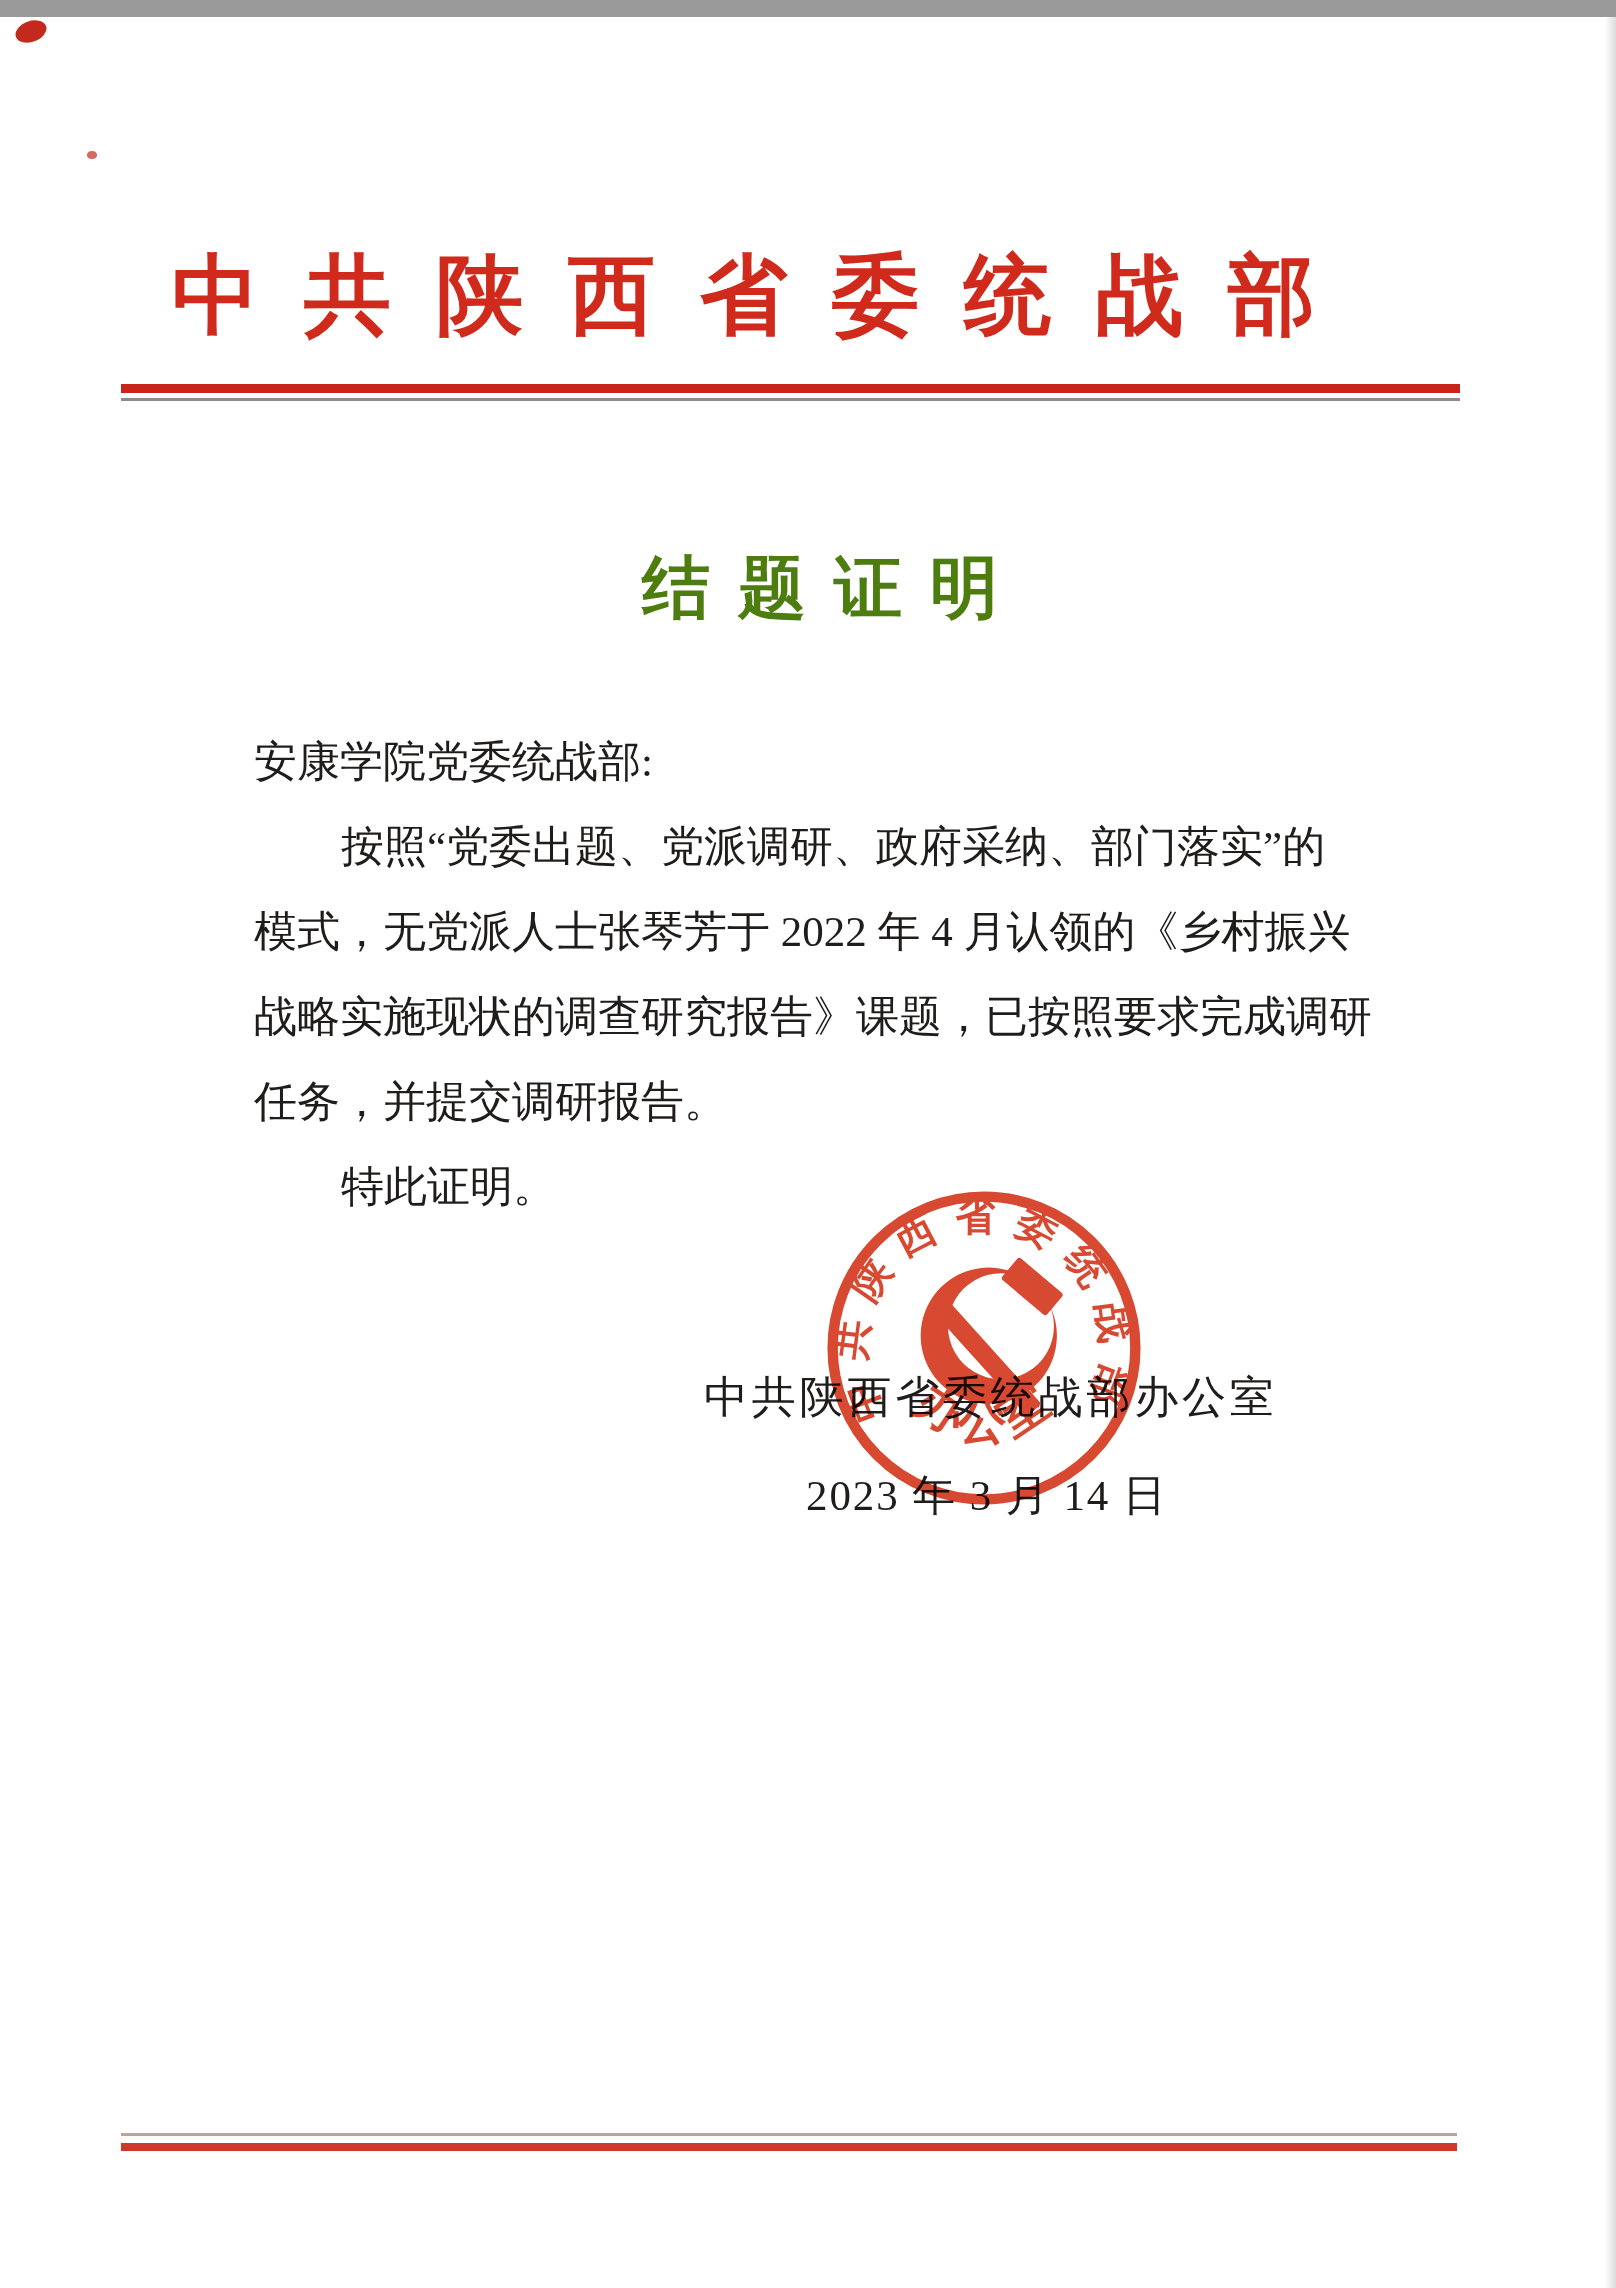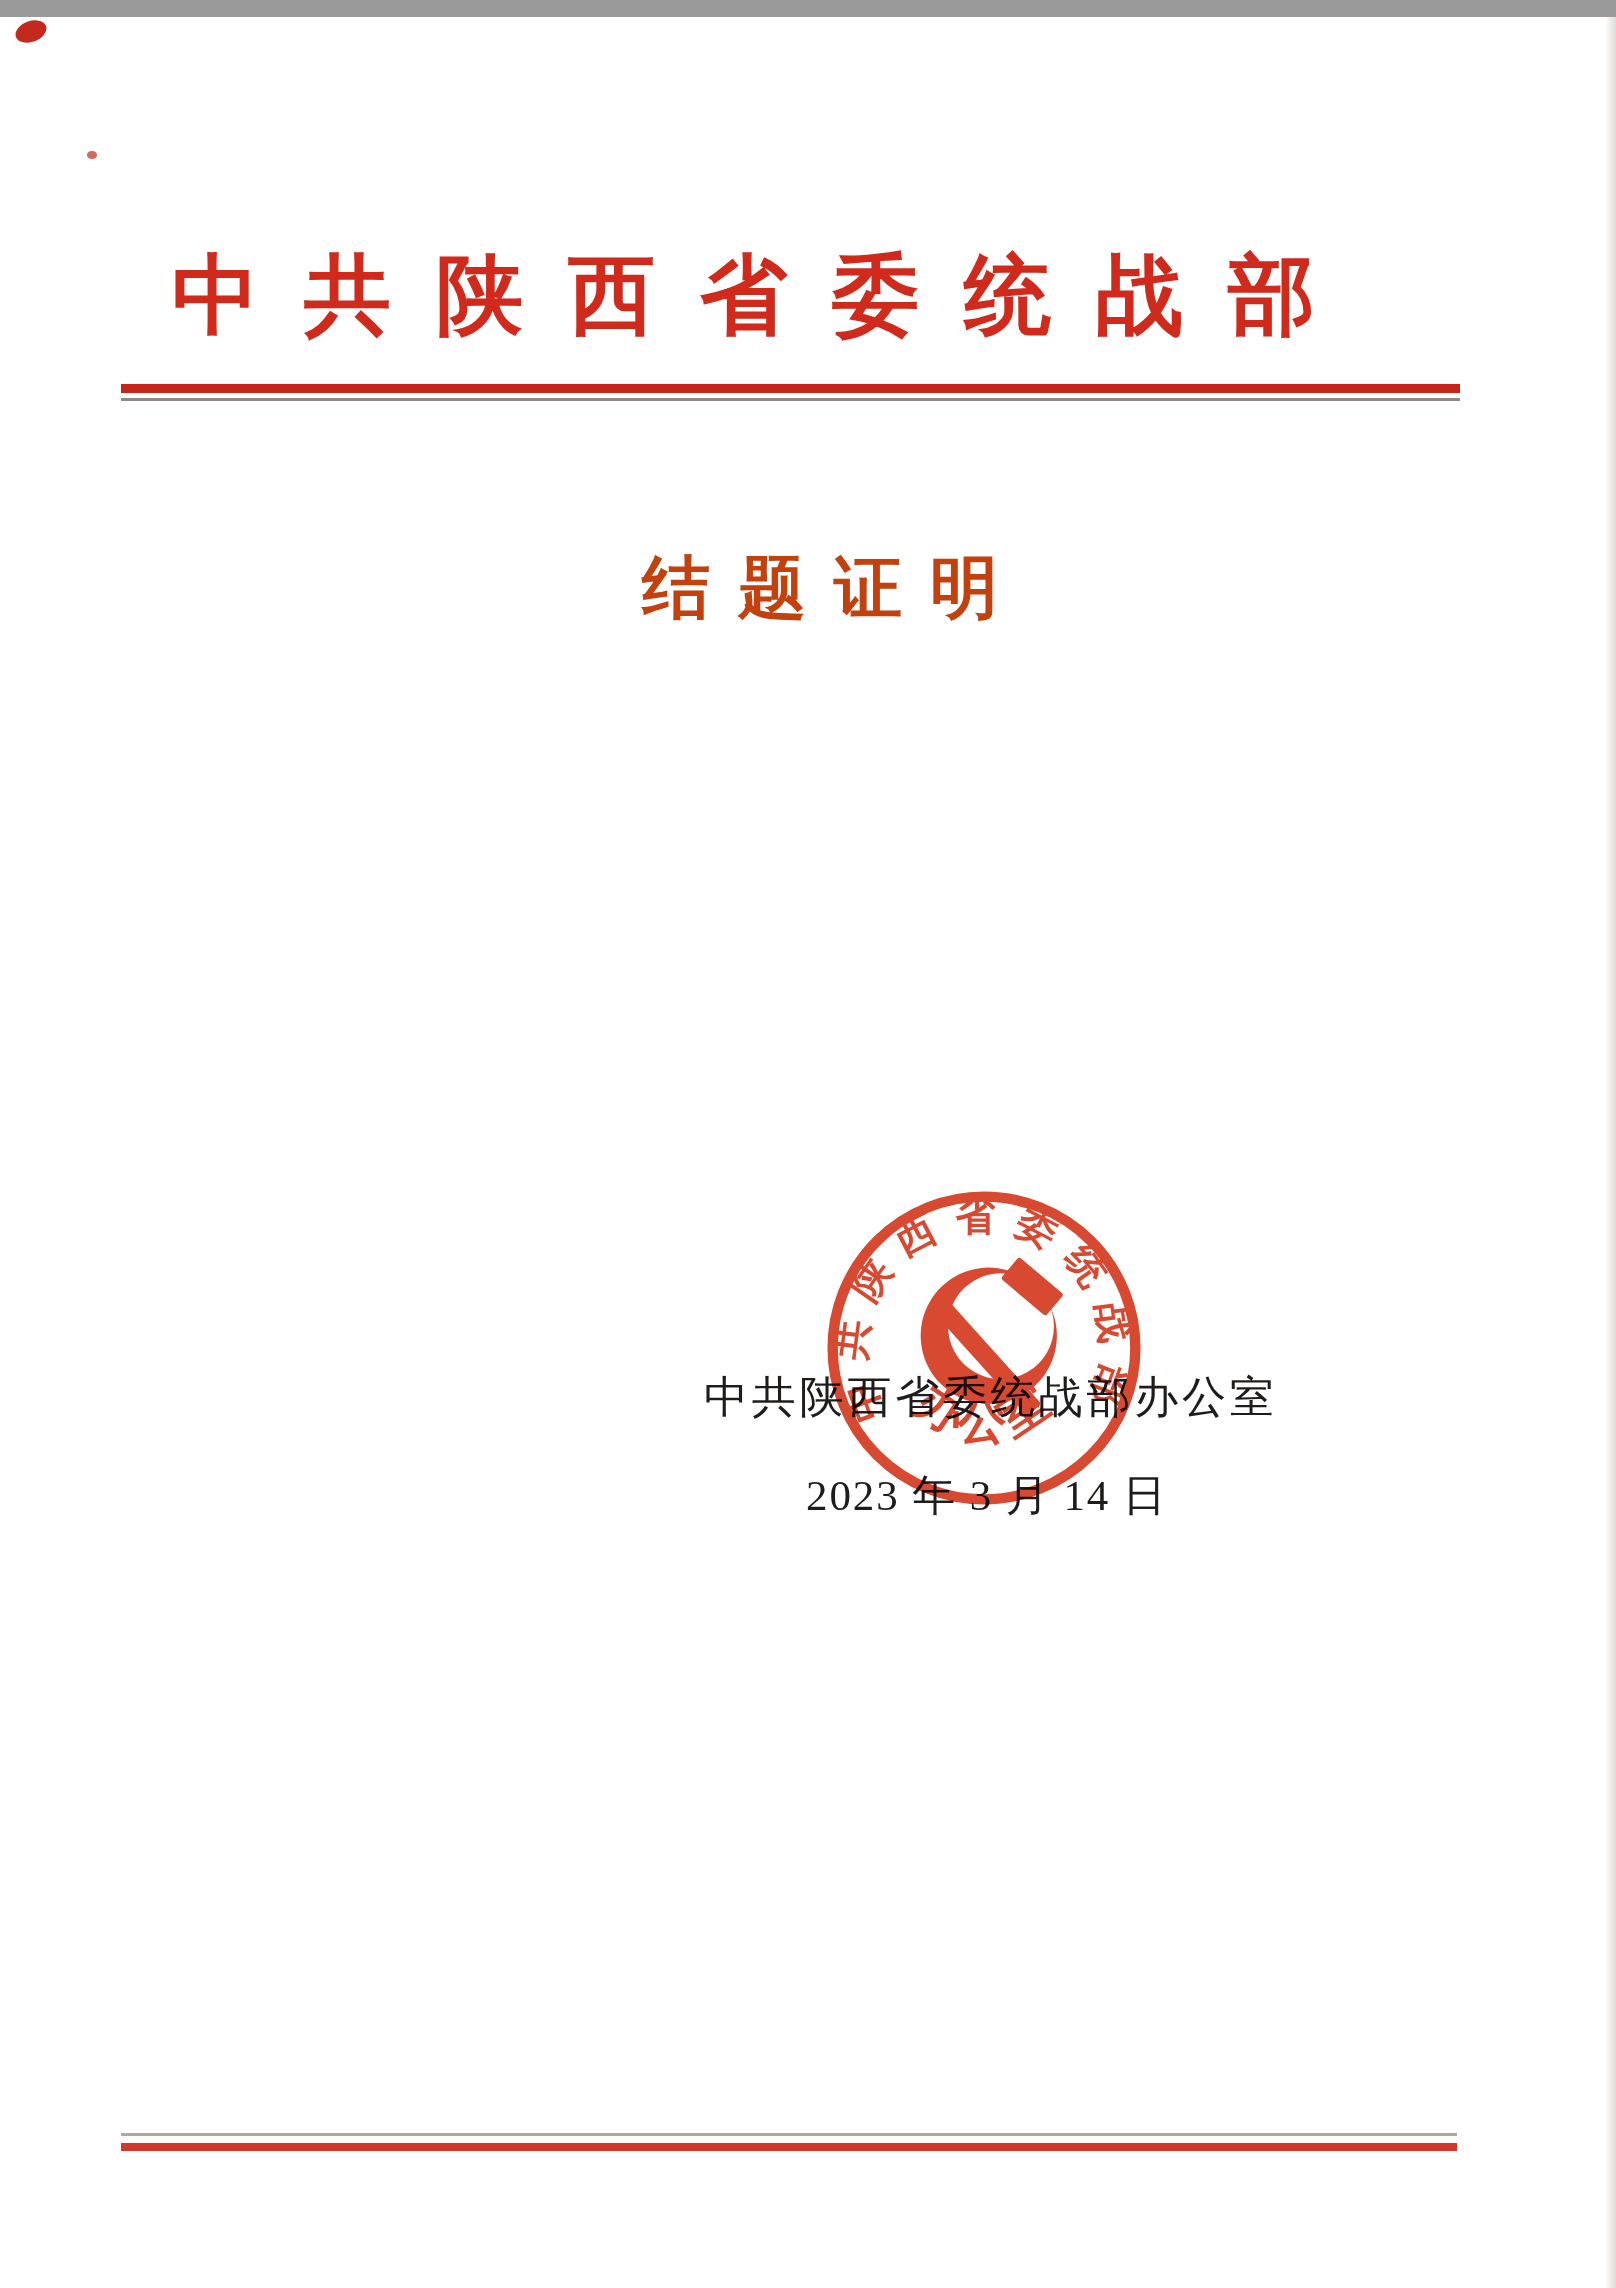--- a/index.html
+++ b/index.html
@@ -26,21 +26,21 @@
     position:absolute;left:172px;top:233px;
     font-size:87px;font-weight:bold;line-height:1.05;
     color:#d02a1c;letter-spacing:45px;white-space:nowrap;
   }
   .rule-top-red{position:absolute;left:121px;top:367px;width:1339px;height:8.5px;background:#c9241a;}
   .rule-top-gray{position:absolute;left:121px;top:381px;width:1339px;height:2.8px;background:#8f8a88;}
 
   .doc-title{
     position:absolute;left:642px;top:526px;
     font-size:68px;font-weight:bold;letter-spacing:28px;
-    color:#c2410c;white-space:nowrap;
+    color:#4d7c0f;white-space:nowrap;
   }
 
   .body-text{
     position:absolute;left:254px;top:702px;width:1150px;
     font-size:43px;line-height:85px;color:#1f1d1b;
   }
   .body-text .line{white-space:nowrap;}
   .body-text .indent{text-indent:87px;}
 
   .signature{
@@ -76,20 +76,28 @@
   <div class="speck speck-a"></div>
   <div class="speck speck-b"></div>
 
   <div class="letterhead">中共陕西省委统战部</div>
 
   <div class="rule-top-red"></div>
   <div class="rule-top-gray"></div>
 
   <div class="doc-title">结题证明</div>
 
+  <div class="body-text">
+    <div class="line">安康学院党委统战部:</div>
+    <div class="line indent">按照“党委出题、党派调研、政府采纳、部门落实”的</div>
+    <div class="line">模式，无党派人士张琴芳于 2022 年 4 月认领的《乡村振兴</div>
+    <div class="line">战略实施现状的调查研究报告》课题，已按照要求完成调研</div>
+    <div class="line">任务，并提交调研报告。</div>
+    <div class="line indent">特此证明。</div>
+  </div>
 
   <div class="signature">中共陕西省委统战部办公室</div>
 
   <div class="date">2023 年 3 月 14 日</div>
 
   <div class="stamp">
     <svg viewBox="0 0 370 370">
       <defs>
         <path id="arcTop" d="M 82.6 256.7 A 125 125 0 1 1 287.4 256.7" fill="none"></path>
         <path id="arcBottom" d="M 112 246 A 95 95 0 0 0 258 246" fill="none"></path>

